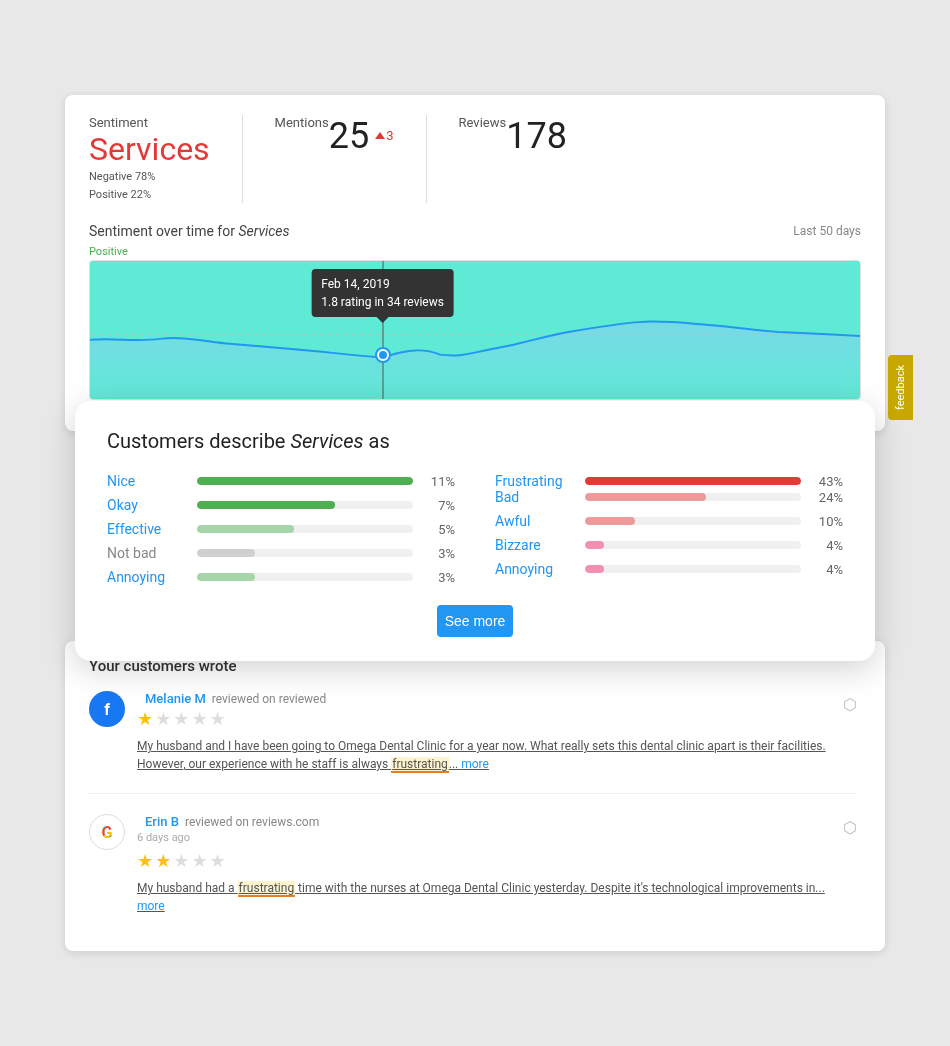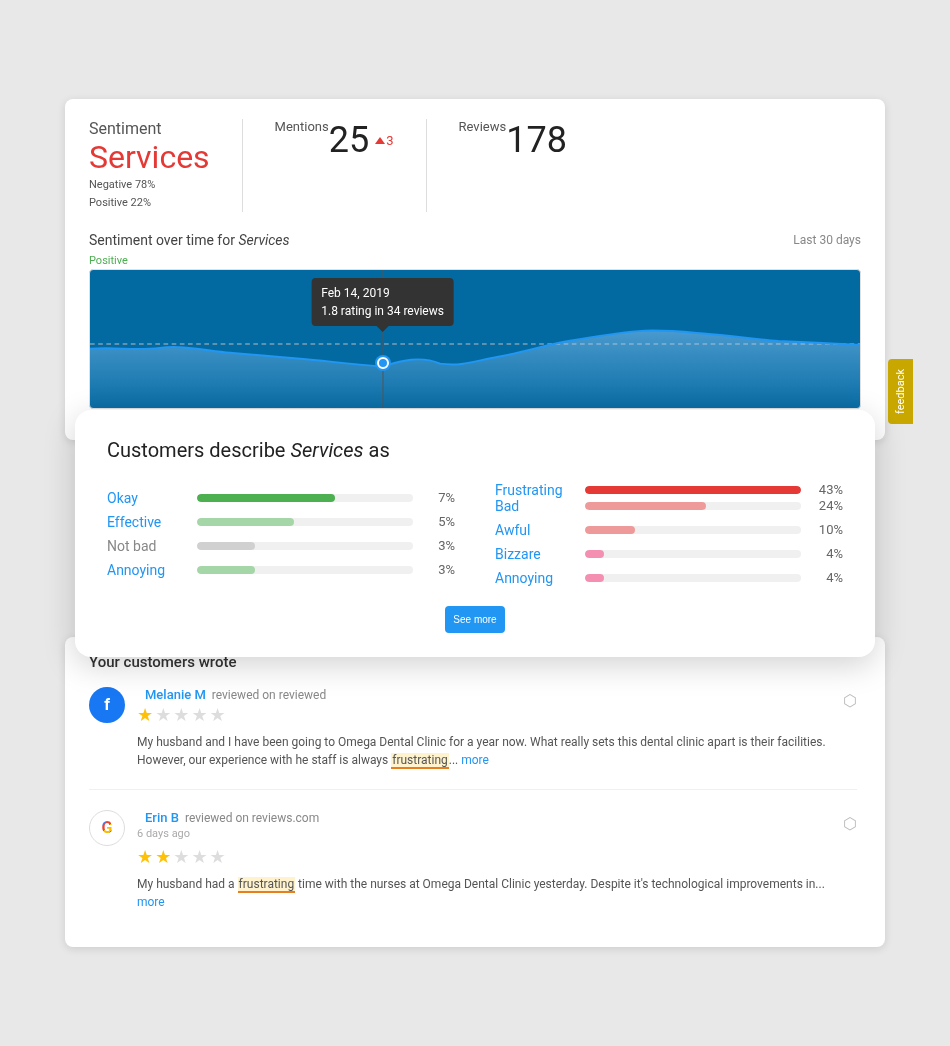--- a/index.html
+++ b/index.html
@@ -30,21 +30,21 @@
 
     
     .header-row {
       display: flex;
       align-items: flex-start;
       gap: 32px;
       margin-bottom: 20px;
     }
     .sentiment-block {}
     .sentiment-label {
-      font-size: 16px;
+      font-size: 13px;
       color: #555;
     }
     .sentiment-value {
       font-size: 32px;
       color: #e53935;
       font-weight: 400;
     }
     .sentiment-sub {
       font-size: 11px;
       color: #888;
@@ -113,21 +113,21 @@
       font-size: 11px;
       color: #4caf50;
       margin-bottom: 2px;
     }
     .chart-wrapper {
       position: relative;
       height: 140px;
       border: 1px solid #e0e0e0;
       border-radius: 4px;
       overflow: visible;
-      background: #0369a1;
+      background: #5eead4;
     }
     .chart-wrapper svg {
       width: 100%;
       height: 100%;
     }
     .chart-axis-neg {
       font-size: 11px;
       color: #e53935;
       margin-top: 2px;
     }
@@ -264,21 +264,21 @@
       display: flex;
       justify-content: center;
       margin-top: 20px;
     }
     .see-more-btn {
       background: #2196f3;
       color: #fff;
       border: none;
       border-radius: 4px;
       padding: 8px 8px;
-      font-size: 10px;
+      font-size: 14px;
       cursor: pointer;
     }
 
     
     .bottom-card {
       background: #fff;
       border-radius: 8px;
       box-shadow: 0 2px 8px rgba(0,0,0,0.12);
       padding: 16px 24px;
       position: relative;
@@ -334,20 +334,21 @@
       color: #aaa;
       margin-bottom: 6px;
     }
     .stars { display: flex; gap: 2px; margin-bottom: 8px; }
     .star { font-size: 18px; color: #FFC107; }
     .star.empty { color: #ddd; }
     .review-text {
       font-size: 12px;
       color: #555;
       line-height: 1.5;
+      text-decoration: underline;
     }
     .review-text .highlight {
       background: #fff3cd;
       border-bottom: 2px solid #e67e22;
       padding: 0 1px;
     }
     .review-text .more-link {
       color: #2196f3;
       cursor: pointer;
       font-size: 12px;
@@ -420,21 +421,21 @@
           <span>178</span>
         </div>
       </div>
     </div>
 
     <div class="chart-section">
       <div class="chart-header">
         <div class="chart-title">
           Sentiment over time for <em>Services</em>
         </div>
-        <div class="chart-subtitle">Last 30 days</div>
+        <div class="chart-subtitle">Last 50 days</div>
       </div>
       <div class="chart-axis-pos">Positive</div>
       <div class="chart-wrapper">
         
         <div class="tooltip-line"></div>
         
         <div class="chart-tooltip">
           <div>Feb 14, 2019</div>
           <div>1.8 rating in 34 reviews</div>
         </div>
@@ -464,20 +465,27 @@
 
   <div class="modal-card">
     <div class="modal-title">
       Customers describe <em>Services</em> as
     </div>
 
     <div class="descriptor-grid">
 
       <div>
 
+        <div class="descriptor-row">
+          <span class="descriptor-label">Nice</span>
+          <div class="bar-container">
+            <div class="bar-fill bar-green" style="width:100%"></div>
+          </div>
+          <span class="descriptor-pct">11%</span>
+        </div>
 
         <div class="descriptor-row" style="margin-top:8px">
           <span class="descriptor-label">Okay</span>
           <div class="bar-container">
             <div class="bar-fill bar-green" style="width:64%"></div>
           </div>
           <span class="descriptor-pct">7%</span>
         </div>
 
         <div class="descriptor-row" style="margin-top:8px">

